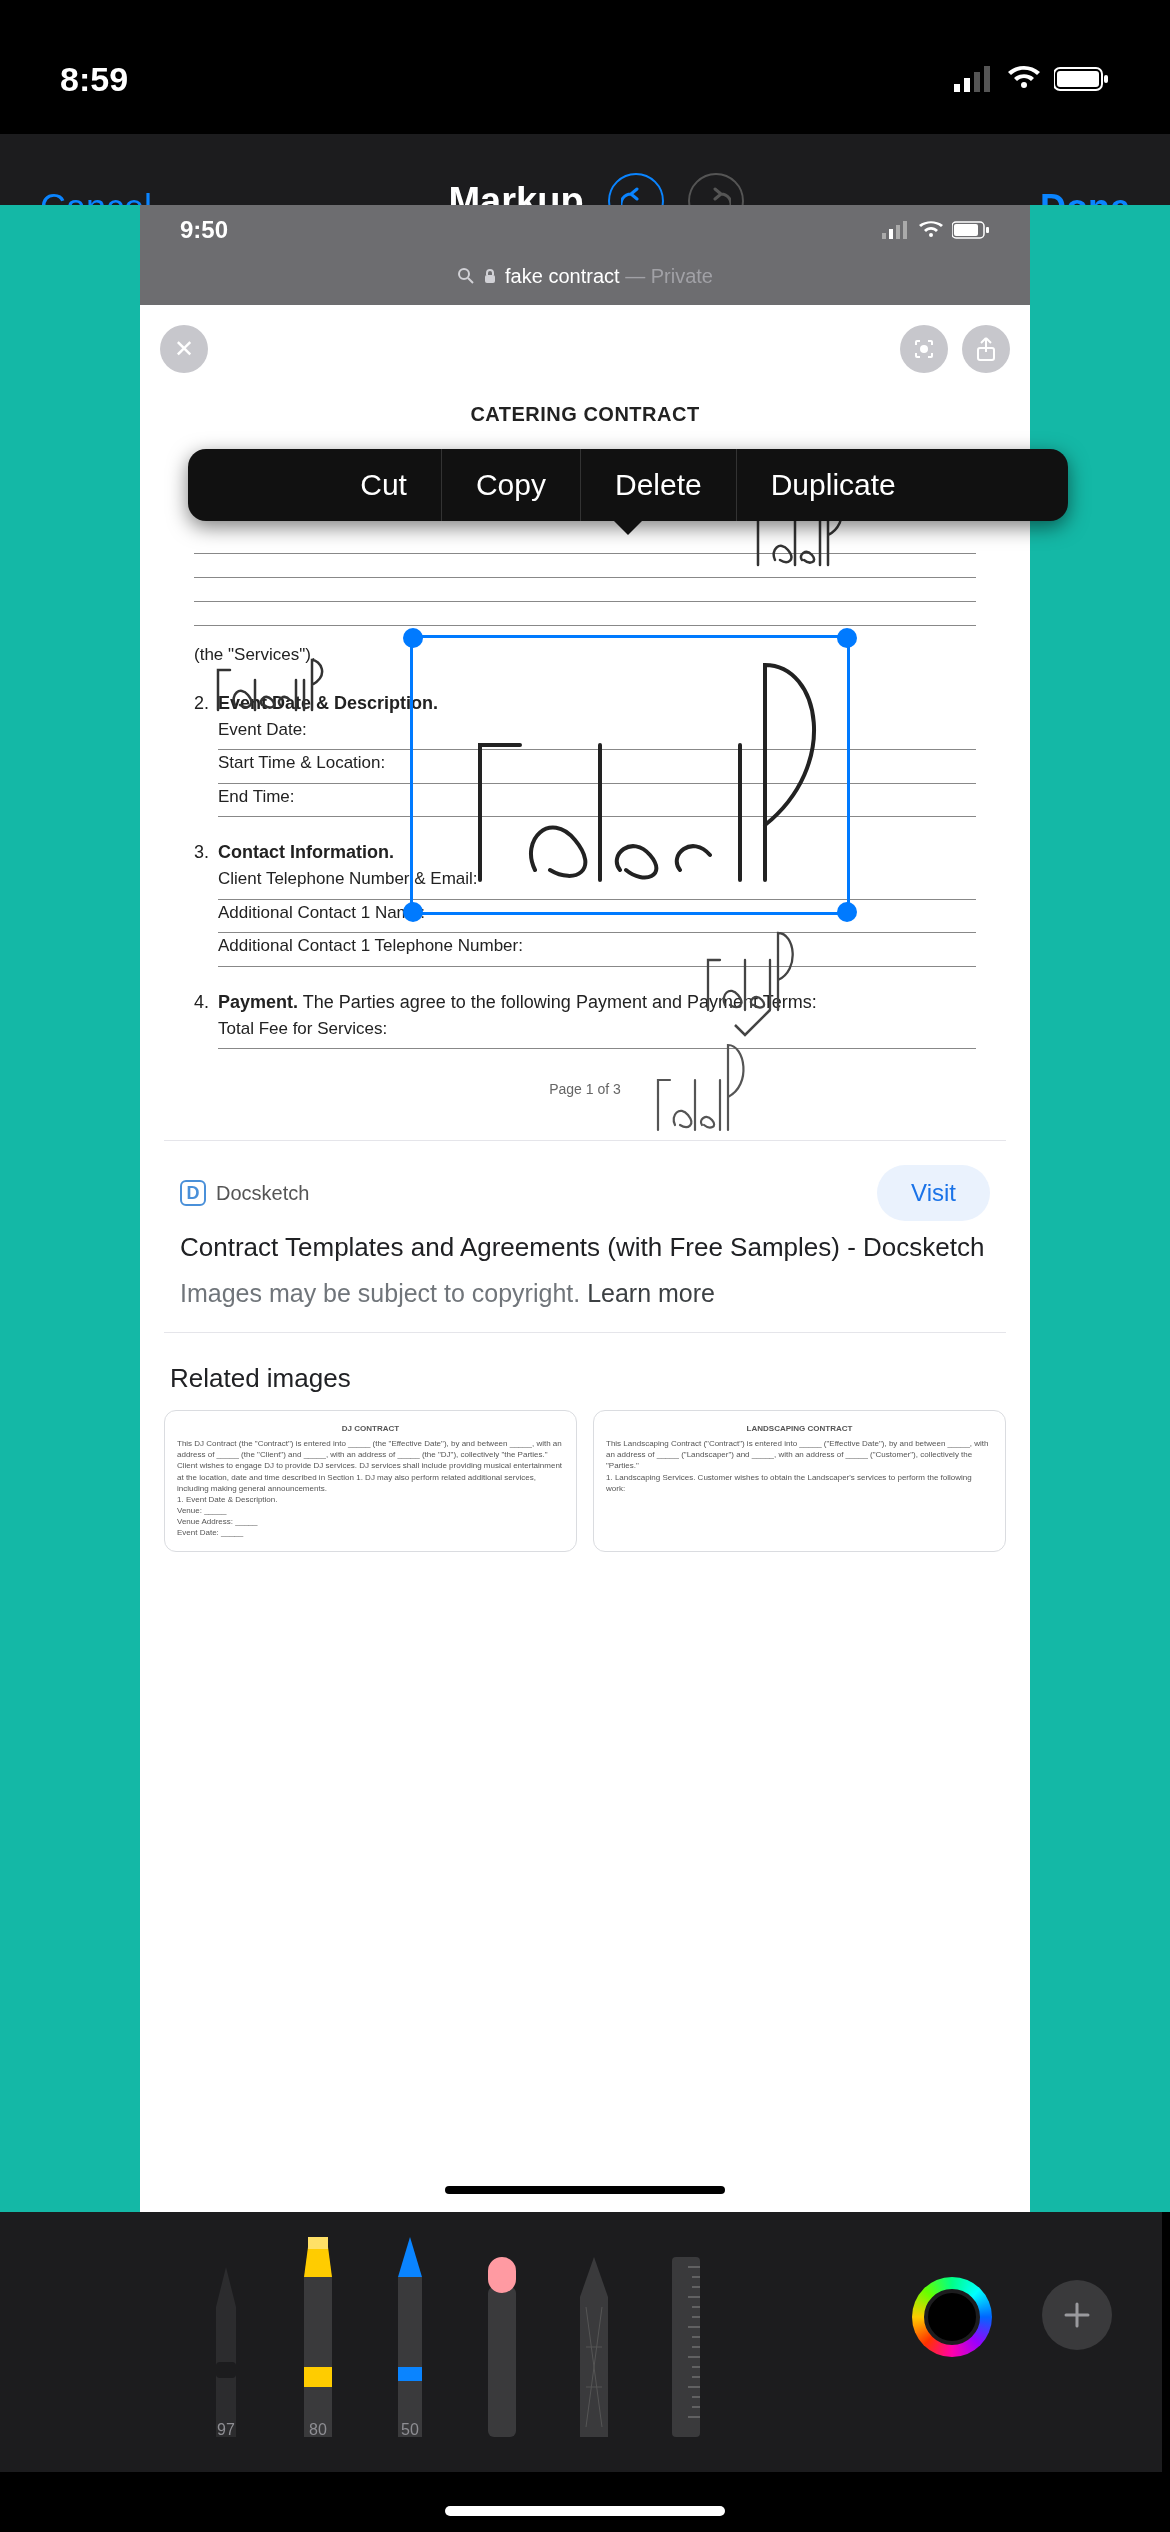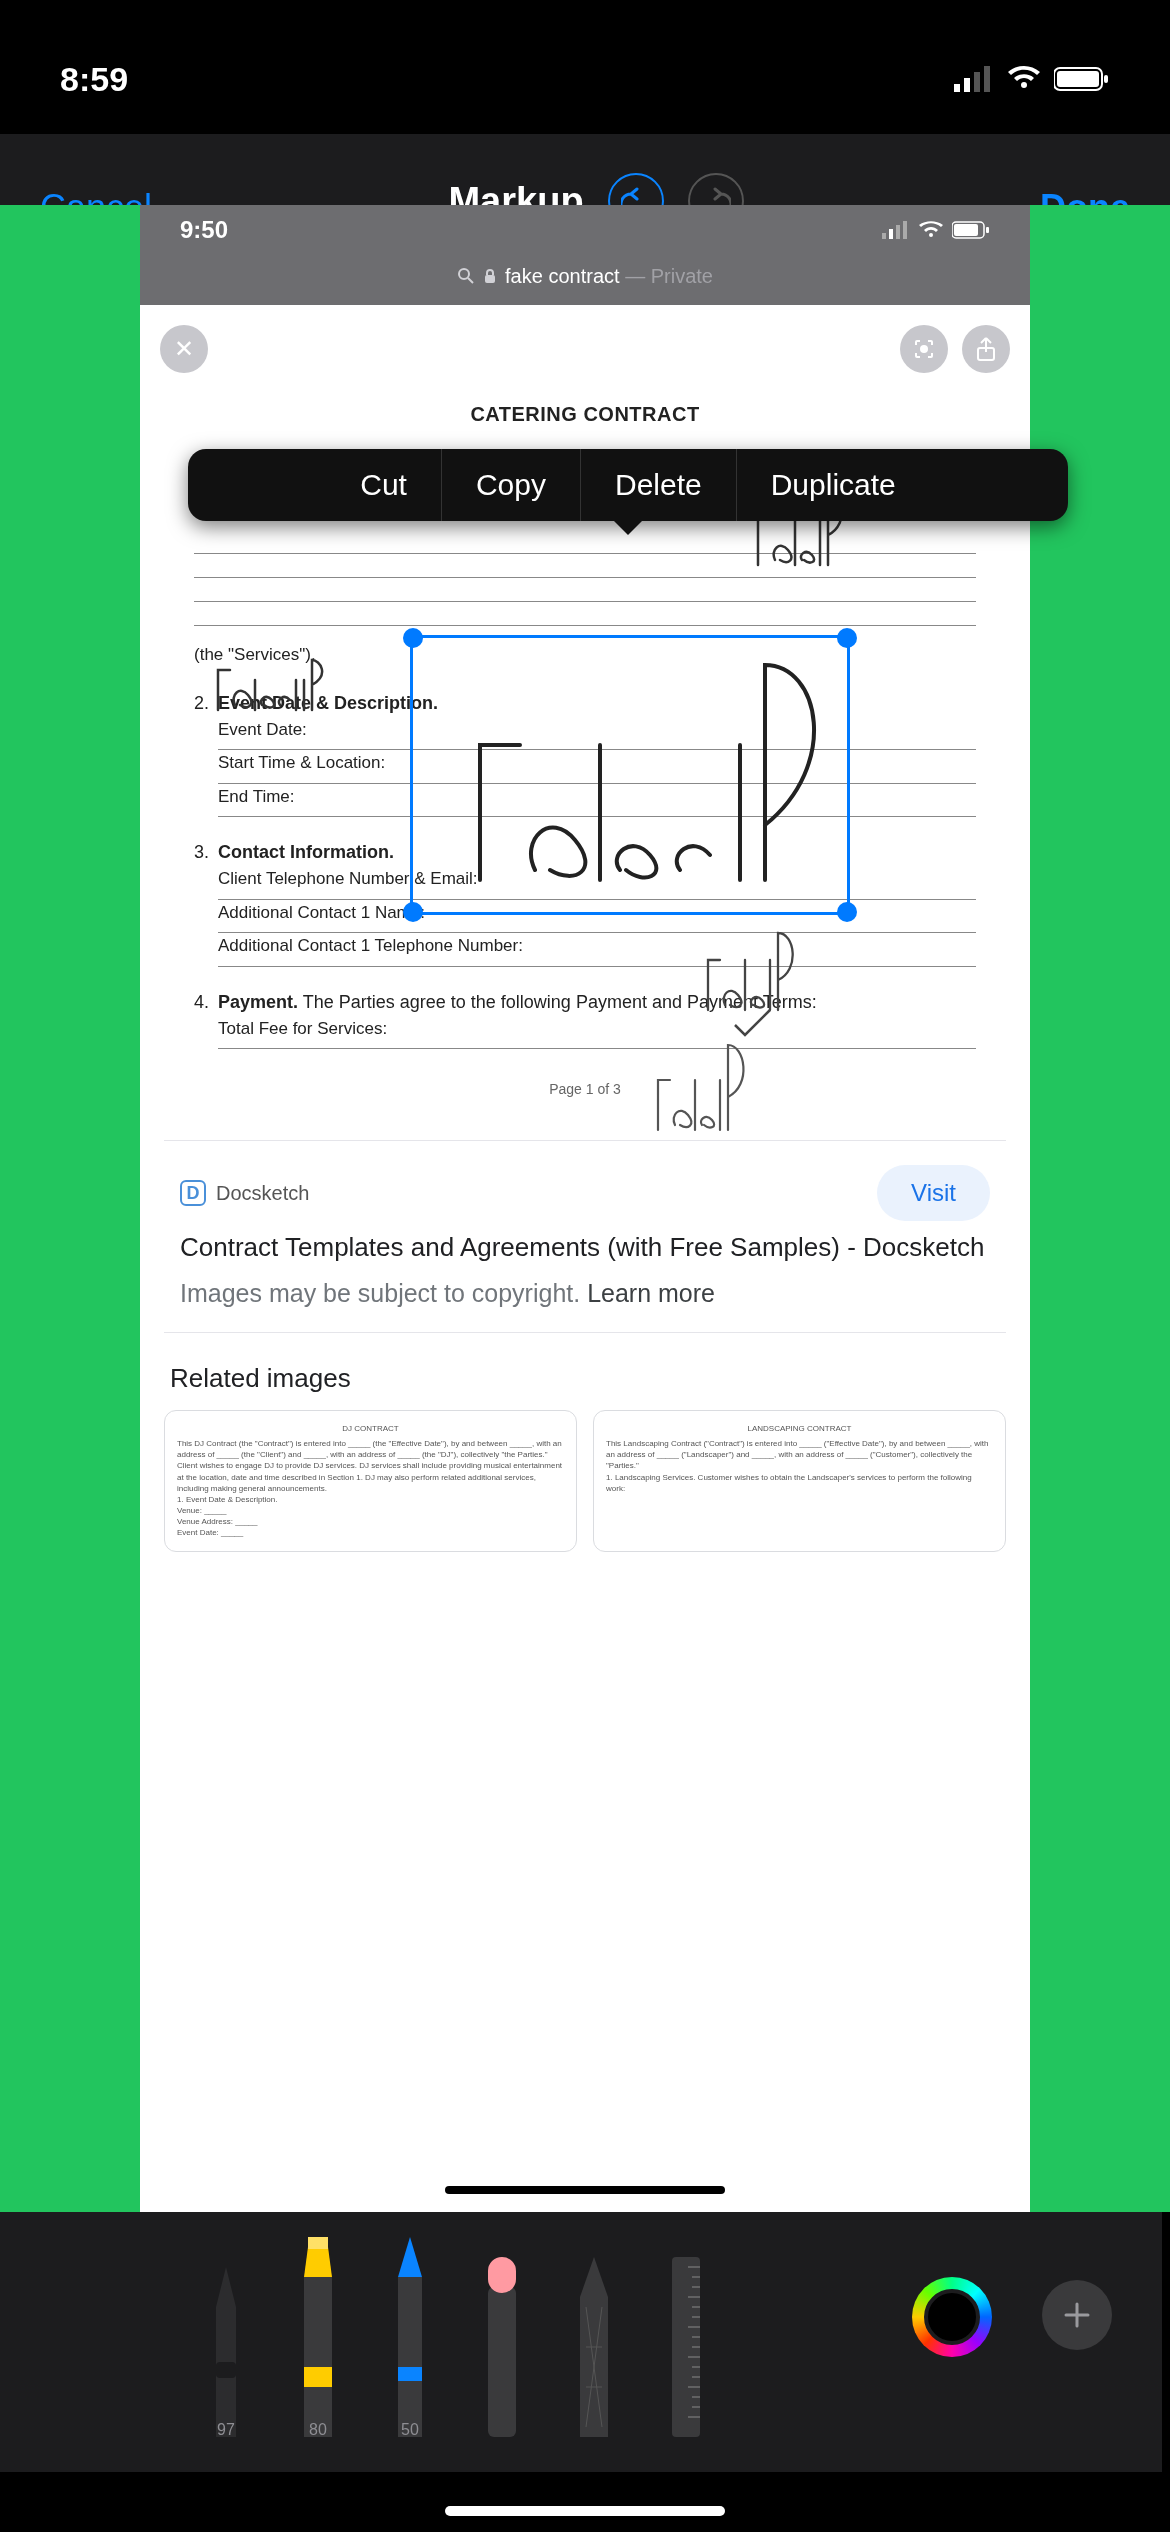--- a/index.html
+++ b/index.html
@@ -13,21 +13,21 @@
 
 .nav { height: 95px; display: flex; align-items: flex-end; justify-content: space-between; padding: 0 40px; background: #1c1c1e; }
 .nav-btn { font-size: 36px; color: #0a84ff; background: none; border: none; }
 .nav-center { flex: 1; display: flex; align-items: center; justify-content: center; gap: 24px; }
 .nav-title { font-size: 38px; font-weight: 600; color: #fff; }
 .undo-btn, .redo-btn { width: 56px; height: 56px; border-radius: 50%; border: 2px solid #555; display: flex; align-items: center; justify-content: center; }
 .undo-btn { border-color: #0a84ff; color: #0a84ff; }
 .redo-btn { color: #555; }
 
 
-.canvas-wrap { position: absolute; top: 205px; bottom: 320px; left: 0; right: 0; background: #22c55e; display: flex; justify-content: center; }
+.canvas-wrap { position: absolute; top: 205px; bottom: 320px; left: 0; right: 0; background: #14b8a6; display: flex; justify-content: center; }
 .canvas { width: 890px; height: 100%; position: relative; }
 
 
 .inner-chrome { height: 100px; background: #6d6d70; display: flex; flex-direction: column; }
 .inner-status { height: 50px; display: flex; justify-content: space-between; align-items: center; padding: 0 40px; color: #fff; }
 .inner-time { font-size: 24px; font-weight: 600; }
 .inner-search { height: 42px; display: flex; align-items: center; justify-content: center; gap: 8px; color: #d1d1d6; font-size: 20px; }
 .inner-private { color: #a1a1a6; }
 
 
@@ -72,21 +72,21 @@
 .result-site { display: flex; align-items: center; gap: 10px; color: #555; font-size: 20px; }
 .site-icon { width: 26px; height: 26px; border-radius: 6px; border: 2px solid #4a90d9; color: #4a90d9; display: flex; align-items: center; justify-content: center; font-size: 18px; font-weight: 700; }
 .visit-pill { background: #eaf2fd; color: #1a73e8; border: none; border-radius: 28px; padding: 14px 34px; font-size: 24px; }
 .result-title { font-size: 26px; color: #202124; margin-top: 10px; line-height: 1.3; }
 .copyright { color: #70757a; font-size: 25px; margin-top: 14px; }
 .copyright b { color: #3c4043; font-weight: 500; }
 .related-h { font-size: 26px; color: #202124; margin: 30px 6px 16px; }
 .rel-grid { display: flex; gap: 16px; }
 .rel-card { flex: 1; background: #fff; border: 1px solid #dadce0; border-radius: 12px; padding: 12px; }
 .rel-doc { font-size: 8px; color: #555; line-height: 1.4; }
-.rel-doc .rel-title { text-align: center; font-weight: 400; margin-bottom: 4px; font-size: 8px; }
+.rel-doc .rel-title { text-align: center; font-weight: 700; margin-bottom: 4px; font-size: 8px; }
 
 
 .inner-home { position: absolute; bottom: 18px; left: 50%; transform: translateX(-50%); width: 280px; height: 8px; border-radius: 4px; background: #000; }
 
 
 .toolbar { position: absolute; bottom: 60px; left: 0; right: 8px; height: 260px; background: #1c1c1e; display: flex; align-items: center; padding: 0 50px 10px; gap: 50px; }
 .tools { display: flex; align-items: flex-end; gap: 36px; flex: 1; justify-content: center; }
 .tool { width: 56px; position: relative; }
 .tool svg { display: block; }
 .tool .sz { position: absolute; bottom: -2px; left: 50%; transform: translateX(-50%); font-size: 16px; color: #8e8e93; }

